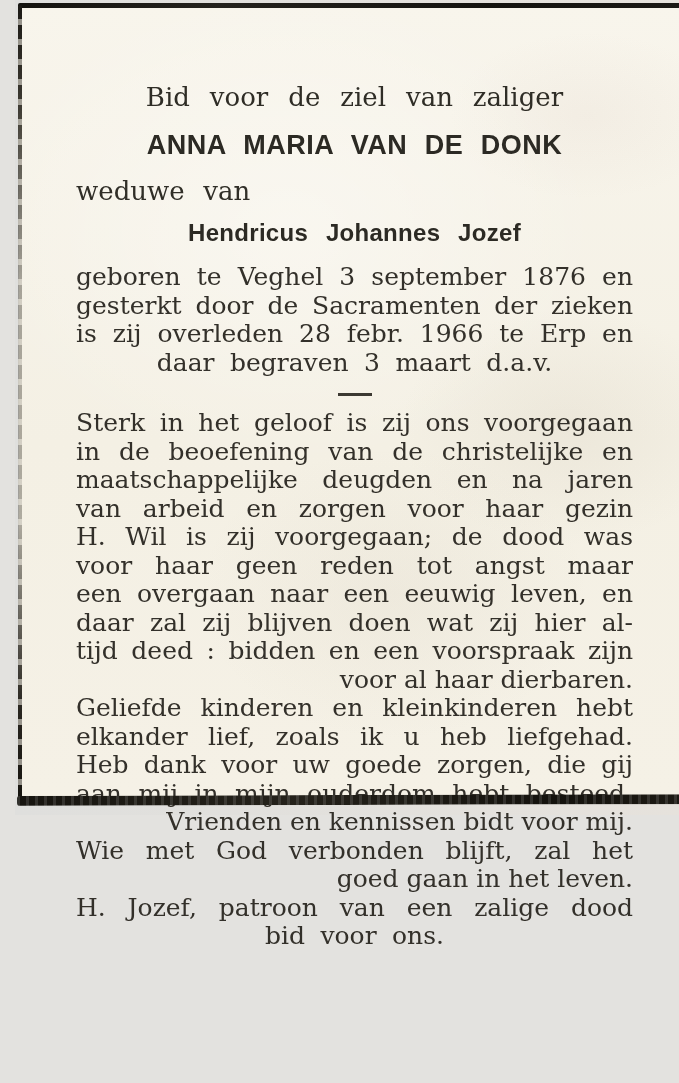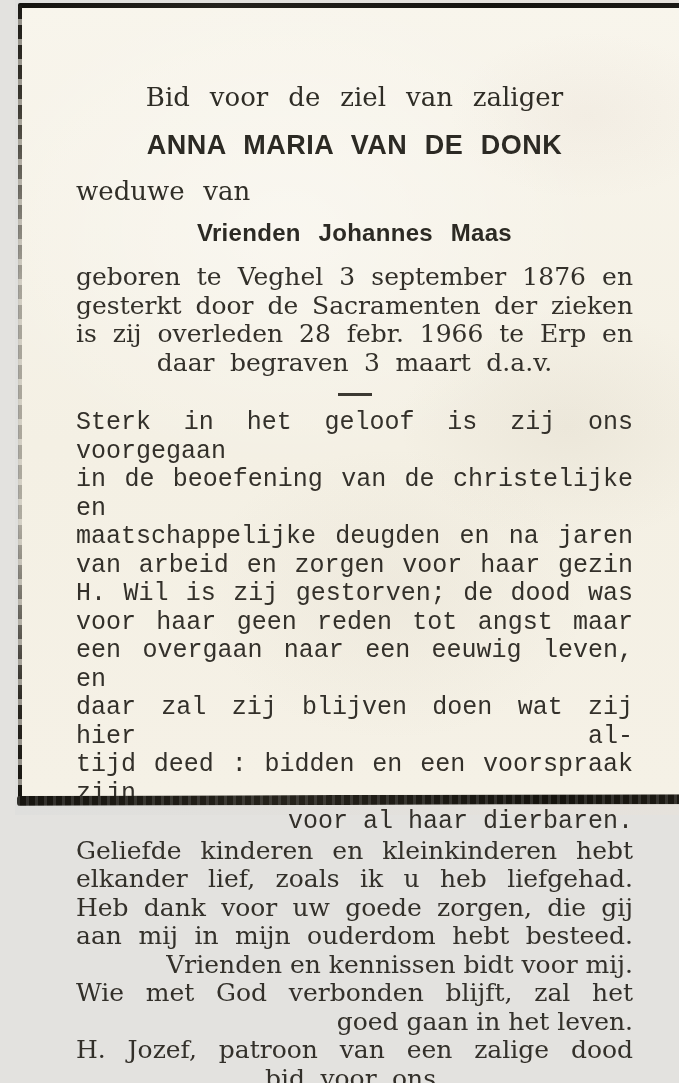--- a/index.html
+++ b/index.html
@@ -101,52 +101,52 @@
   .jl { text-align: justify; text-align-last: justify; }
   .ll { text-align: right; }
   .cl { text-align: center; word-spacing: 0.3em; }
 
   .divider {
     width: 34px; height: 0;
     border-top: 3px solid #3c3932;
     margin: 16px auto 13px auto;
   }
 
-  .block1 { margin-top: 9px; font-family: Liberation Mono, monospace; }
+  .block1 { margin-top: 9px; }
 </style>
 </head>
 <body>
 
 <div class="scan">
   <div class="paper">
     <div class="content">
 
       <div class="intro">Bid voor de ziel van zaliger</div>
 
       <div class="name">ANNA MARIA VAN DE DONK</div>
 
       <div class="relation">weduwe van</div>
 
-      <div class="spouse">Vrienden Johannes Maas</div>
+      <div class="spouse">Hendricus Johannes Jozef</div>
 
       <div class="dates">
         <div class="tl jl">geboren te Veghel 3 september 1876 en</div>
         <div class="tl jl">gesterkt door de Sacramenten der zieken</div>
         <div class="tl jl">is zij overleden 28 febr. 1966 te Erp en</div>
         <div class="tl cl">daar begraven 3 maart d.a.v.</div>
       </div>
 
       <div class="divider"></div>
 
       <div class="block1">
         <div class="tl jl">Sterk in het geloof is zij ons voorgegaan</div>
         <div class="tl jl">in de beoefening van de christelijke en</div>
         <div class="tl jl">maatschappelijke deugden en na jaren</div>
         <div class="tl jl">van arbeid en zorgen voor haar gezin</div>
-        <div class="tl jl">H. Wil is zij gestorven; de dood was</div>
+        <div class="tl jl">H. Wil is zij voorgegaan; de dood was</div>
         <div class="tl jl">voor haar geen reden tot angst maar</div>
         <div class="tl jl">een overgaan naar een eeuwig leven, en</div>
         <div class="tl jl">daar zal zij blijven doen wat zij hier al-</div>
         <div class="tl jl">tijd deed : bidden en een voorspraak zijn</div>
         <div class="tl ll">voor al haar dierbaren.</div>
       </div>
 
       <div>
         <div class="tl jl">Geliefde kinderen en kleinkinderen hebt</div>
         <div class="tl jl">elkander lief, zoals ik u heb liefgehad.</div>

